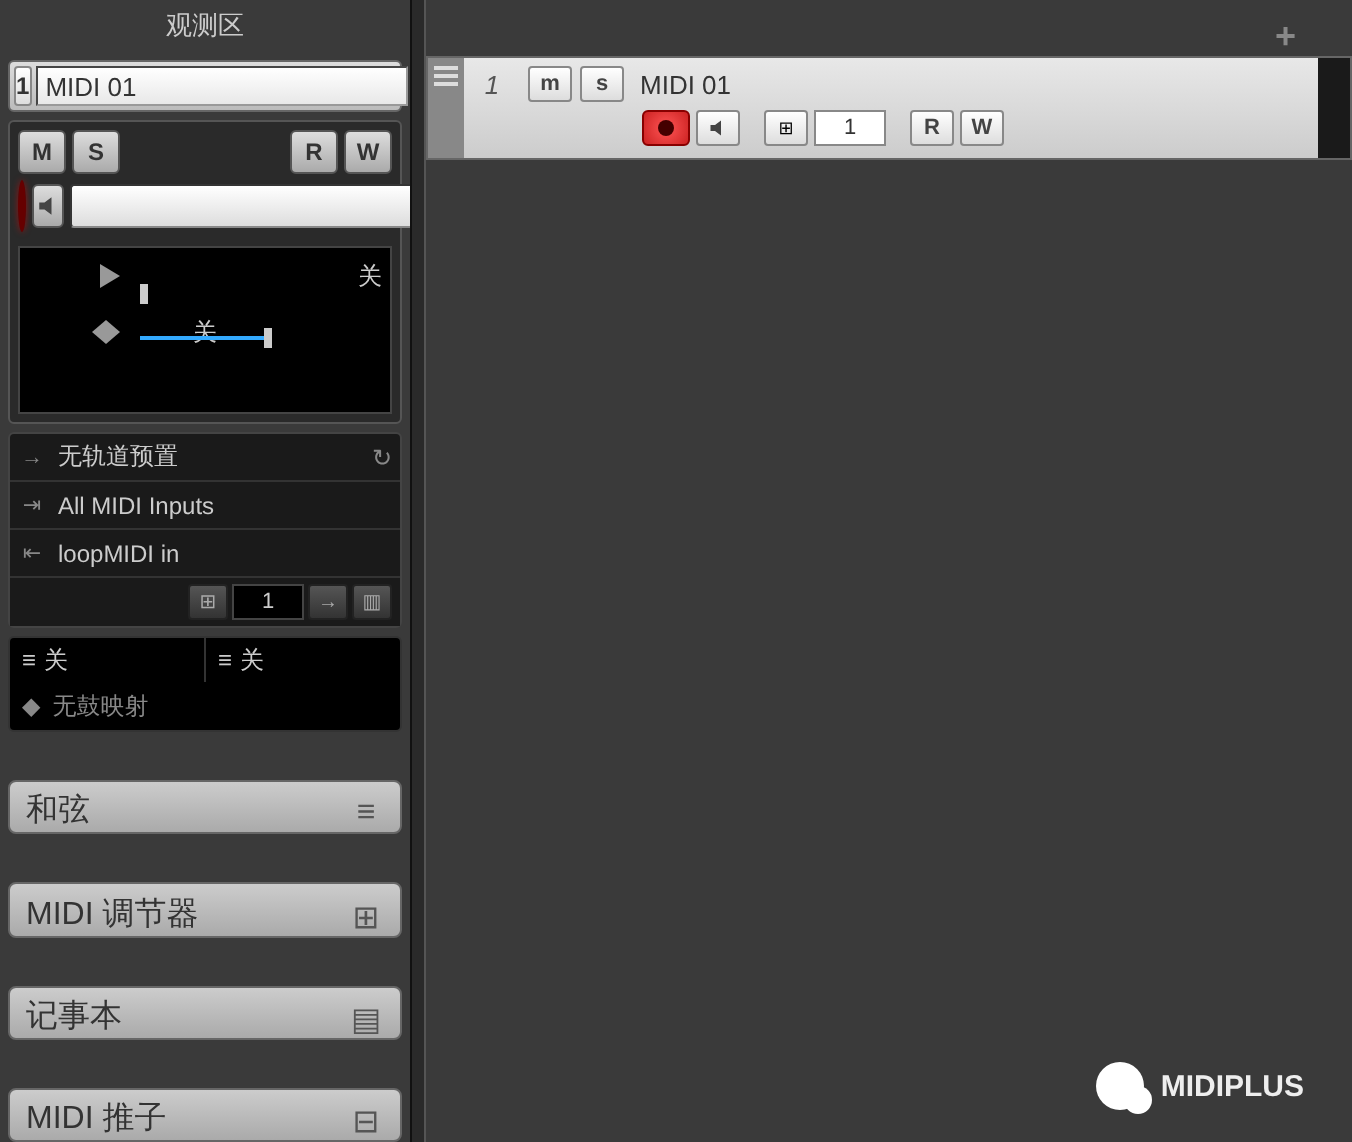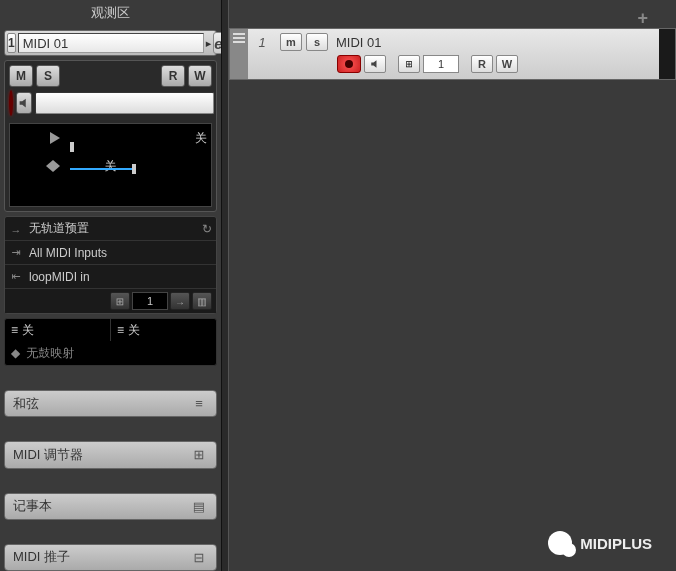--- a/index.html
+++ b/index.html
@@ -1,17 +1,17 @@
 <!DOCTYPE html>
 <html><head>
 <meta charset="utf-8">
 <style>
 * { margin: 0; padding: 0; box-sizing: border-box; font-family: Arial, sans-serif; }
 body { background: #3a3a3a; width: 676px; height: 571px; overflow: hidden; position: relative; display: flex; }
-.inspector { width: 221px; background: #3a3a3a; display: flex; flex-direction: column; padding: 0 4px; }
+.inspector { width: 205px; background: #3a3a3a; display: flex; flex-direction: column; padding: 0 4px; }
 .inspector-title { color: #ccc; text-align: center; font-size: 13px; padding: 4px 0 8px; }
 .track-header-row { display: flex; align-items: center; gap: 2px; background: linear-gradient(#ddd,#bbb); border: 1px solid #666; border-radius: 3px; height: 26px; padding: 2px; }
 .track-num-box { width: 22px; height: 20px; background: linear-gradient(#fff,#ddd); border: 1px solid #888; border-radius: 2px; display: flex; align-items: center; justify-content: center; font-size: 12px; font-weight: bold; color: #333; }
 .track-name-box { flex: 1; height: 20px; background: linear-gradient(#fff,#e8e8e8); border: 1px inset #999; font-size: 13px; padding: 2px 4px; color: #333; }
 .arrow-btn { width: 14px; height: 20px; display: flex; align-items: center; justify-content: center; font-size: 11px; color: #333; }
 .edit-btn { width: 24px; height: 22px; background: linear-gradient(#eee,#ccc); border: 1px solid #888; border-radius: 3px; display: flex; align-items: center; justify-content: center; font-style: italic; font-size: 15px; font-weight: bold; color: #444; }
 .control-panel { background: #2a2a2a; border: 1px solid #555; border-radius: 3px; margin-top: 4px; padding: 4px; display: flex; flex-direction: column; gap: 3px; }
 .btn-row { display: flex; gap: 3px; align-items: center; }
 .sq-btn { width: 24px; height: 22px; background: linear-gradient(#ddd,#aaa); border: 1px solid #555; border-radius: 3px; display: flex; align-items: center; justify-content: center; font-size: 12px; font-weight: bold; color: #333; cursor: pointer; }
 .spacer { flex: 1; }
@@ -31,21 +31,21 @@
 .routing-icon { width: 14px; display: flex; align-items: center; justify-content: center; color: #888; font-size: 11px; }
 .routing-refresh { margin-left: auto; color: #888; }
 .channel-row { display: flex; align-items: center; height: 24px; padding: 0 4px; gap: 2px; background: #1a1a1a; }
 .ch-btn { width: 20px; height: 18px; background: linear-gradient(#555,#333); border: 1px solid #222; border-radius: 2px; display: flex; align-items: center; justify-content: center; color: #aaa; font-size: 10px; }
 .ch-val { width: 36px; height: 18px; background: #000; border: 1px solid #444; color: #ccc; text-align: center; font-size: 11px; line-height: 16px; }
 .off-panel { background: #000; border: 1px solid #333; border-radius: 3px; margin-top: 4px; }
 .off-row { display: flex; height: 22px; }
 .off-cell { flex: 1; display: flex; align-items: center; padding: 0 6px; gap: 4px; border-right: 1px solid #333; color: #ccc; font-size: 12px; }
 .off-cell:last-child { border-right: none; }
 .map-row { display: flex; align-items: center; height: 24px; padding: 0 6px; gap: 6px; color: #888; font-size: 12px; }
-.section-btn { display: flex; align-items: center; height: 30px; background: linear-gradient(#ccc,#aaa); border: 1px solid #666; border-radius: 4px; margin-top: 24px; padding: 0 8px; color: #333; font-size: 13px; }
+.section-btn { display: flex; align-items: flex-end; height: 30px; background: linear-gradient(#ccc,#aaa); border: 1px solid #666; border-radius: 4px; margin-top: 24px; padding: 0 8px; color: #333; font-size: 16px; }
 .section-icon { margin-left: auto; width: 18px; height: 18px; display: flex; align-items: center; justify-content: center; color: #555; }
 .drag-bar { width: 8px; background: #2a2a2a; border-left: 1px solid #111; border-right: 1px solid #555; cursor: col-resize; }
 .arrange { flex: 1; background: #3a3a3a; position: relative; }
 .plus-btn { position: absolute; top: 8px; right: 28px; color: #888; font-size: 18px; font-weight: bold; }
 .track-lane { display: flex; margin-top: 28px; height: 52px; background: linear-gradient(#e8e8e8,#ccc); border: 1px solid #666; }
 .lane-left-bar { width: 18px; background: #888; display: flex; flex-direction: column; align-items: center; justify-content: flex-start; padding-top: 4px; gap: 2px; }
 .lane-left-icon { width: 12px; height: 2px; background: #ddd; }
 .lane-num { width: 28px; display: flex; align-items: flex-start; justify-content: center; padding-top: 6px; color: #555; font-size: 13px; font-style: italic; }
 .lane-content { flex: 1; padding: 4px; display: flex; flex-direction: column; gap: 4px; }
 .lane-top-row { display: flex; align-items: center; gap: 4px; }

